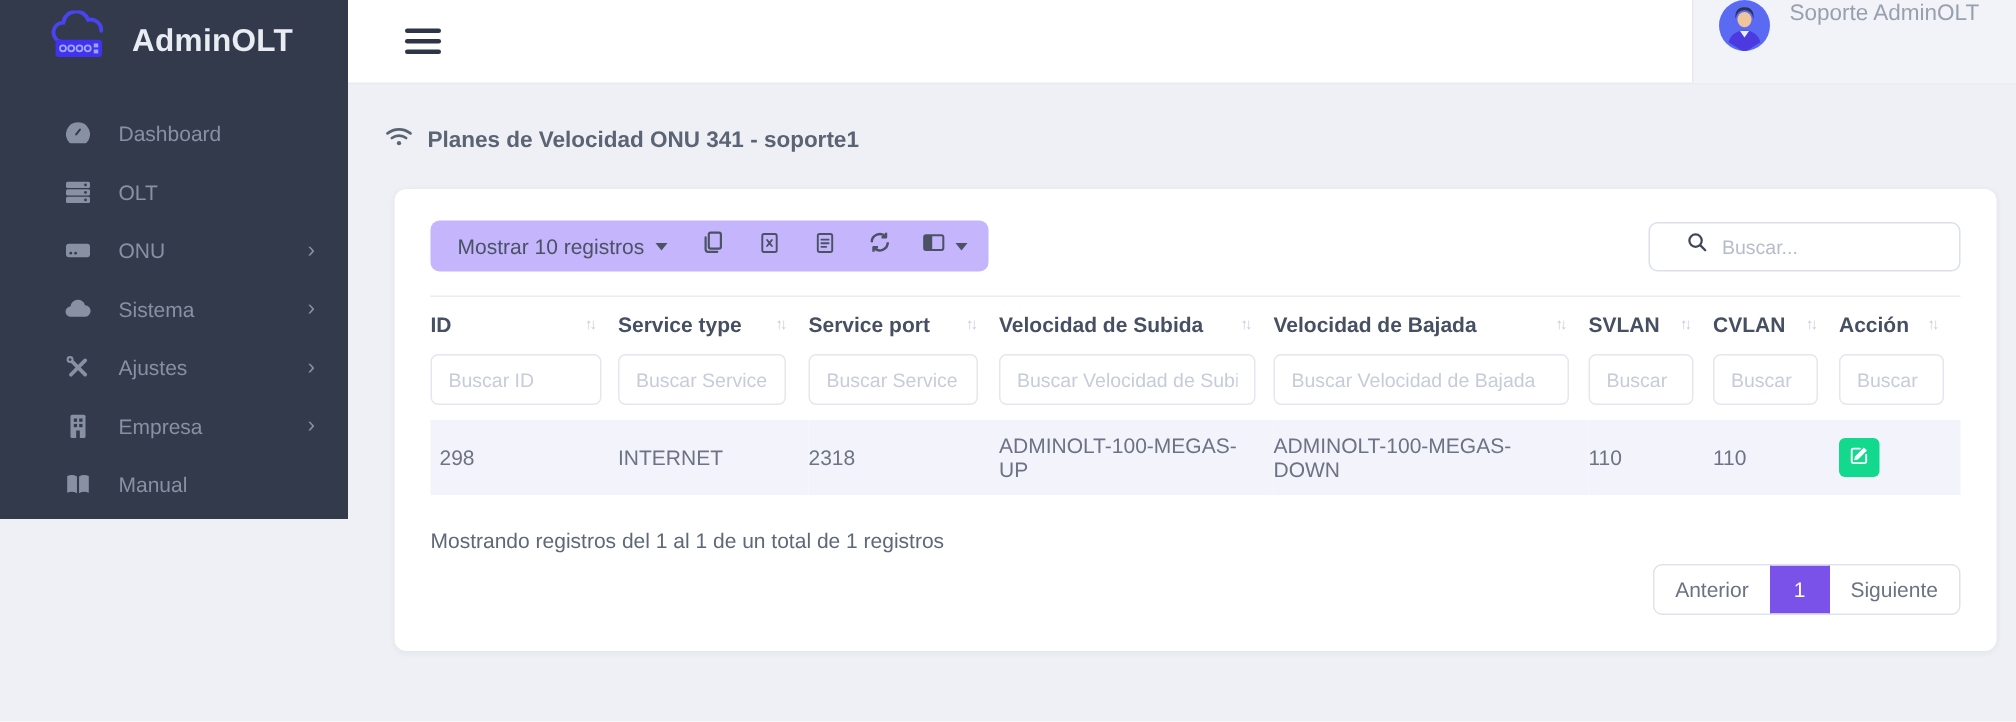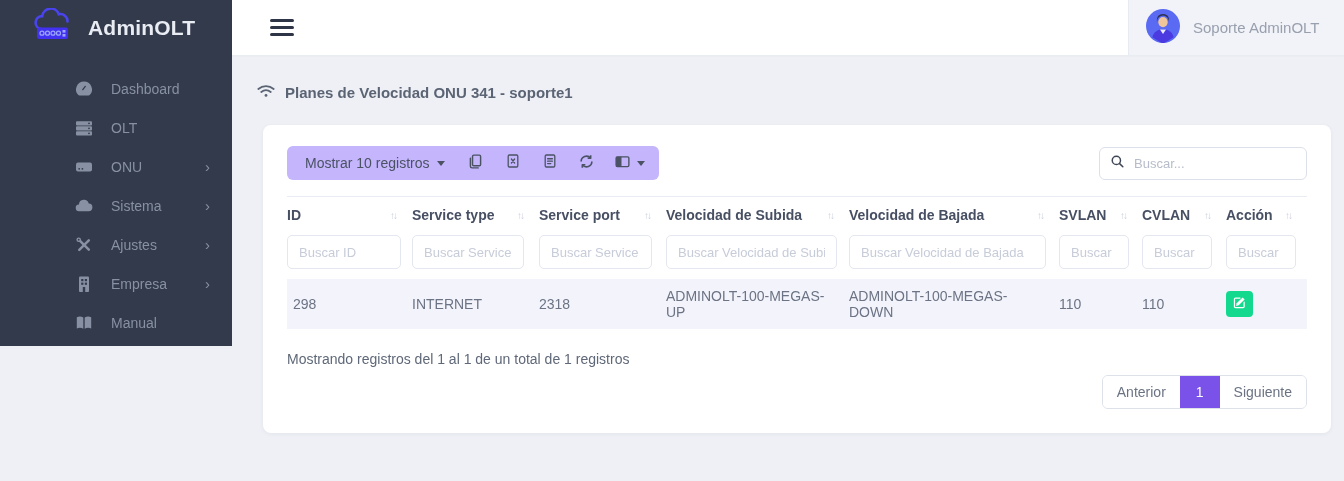--- a/index.html
+++ b/index.html
@@ -6,47 +6,47 @@
   html,body { width:1344px; height:481px; overflow:hidden; }
   body { font-family:"Liberation Sans","DejaVu Sans",sans-serif; background:#eef0f5; }
 
   .app { display:flex; width:1344px; height:346px; }
 
   
   .sidebar { width:232px; flex:none; background:#333a4b; color:#8791a3; }
   .brand { height:55px; display:flex; align-items:center; padding-left:28px; gap:8px; }
   .brand-name { color:#e9ecf3; font-size:21px; font-weight:bold; letter-spacing:.2px; }
   .nav { padding-top:14px; }
-  .nav-item { height:39px; display:flex; align-items:center; padding:0 22px 0 30px; font-size:14px; cursor:pointer;margin-left:44px; }
+  .nav-item { height:39px; display:flex; align-items:center; padding:0 22px 0 42px; font-size:14px; cursor:pointer; }
   .nav-item .nico { width:20px; height:20px; margin-right:17px; flex:none; color:#8791a3; }
   .nav-item .chev { margin-left:auto; font-size:15px; color:#8791a3; line-height:1; }
 
   
   .main { flex:1; display:flex; flex-direction:column; }
   .topbar { height:55px; background:#ffffff; display:flex; align-items:center; justify-content:space-between; flex:none; box-shadow:0 1px 2px rgba(60,70,100,.04); }
   .hamburger { margin-left:38px; width:24px; cursor:pointer; }
   .hamburger .bar { height:3.5px; background:#2e3547; border-radius:2px; margin:3.5px 0; }
-  .user-block { width:216px; height:55px; background:#f2f3f8; border-left:1px solid #e8eaf1; display:flex; align-items:center; gap:13px; padding-left:17px; cursor:pointer; }
+  .user-block { width:216px; height:55px; background:#f2f3f8; border-left:1px solid #e8eaf1; display:flex; gap:13px; padding-left:17px; cursor:pointer; }
   .user-name { color:#98a0ae; font-size:15px; }
 
   .content { flex:1; }
   .page-title { margin:26px 0 0 24px; display:flex; align-items:center; gap:9px; color:#5b6474; font-size:15px; font-weight:bold; }
   .page-title .wifi { color:#5b6474; }
 
   
   .card { background:#fff; border-radius:8px; margin:21px 13px 0 31px; padding:21px 24px 24px; box-shadow:0 1px 4px rgba(40,50,80,.06); }
 
   .toolbar { display:flex; align-items:center; justify-content:space-between; }
   .btn-strip { display:flex; align-items:center; background:#c4b5fd; border-radius:6px; height:34px; padding:0 6px; }
   .len-btn { display:flex; align-items:center; gap:8px; color:#4a5263; font-size:14px; padding:0 12px; height:34px; cursor:pointer; }
   .caret { width:0; height:0; border-left:4px solid transparent; border-right:4px solid transparent; border-top:5px solid #4a5263; }
   .tool-btn { width:37px; height:34px; display:flex; align-items:center; justify-content:center; color:#4a5263; cursor:pointer; }
   .tool-btn.cols { width:48px; gap:6px; }
 
-  .search-box { display:flex; align-items:center; width:208px; height:33px; border:1px solid #dbe0ea; border-radius:6px; background:#fff; padding:0 10px; gap:9px; }
+  .search-box { display:flex; align-items:center; width:208px; height:33px; border:1px solid #dbe0ea; border-radius:6px; background:#fff; padding:0 24px; gap:9px; }
   .search-box input { border:none; outline:none; font-size:13px; color:#6b7384; width:100%; font-family:inherit; background:transparent; }
   .search-box input::placeholder { color:#b6bcc9; }
 
   
   table { width:100%; border-collapse:collapse; table-layout:fixed; margin-top:16px; }
   thead tr.head-row { border-top:1px solid #e9ecf2; }
   th { text-align:left; font-size:14px; font-weight:bold; color:#474f63; padding:10px 0 8px; cursor:pointer; }
   .th-inner { display:flex; align-items:center; justify-content:space-between; padding-right:16px; }
   .sort { font-size:10px; color:#c9cee0; letter-spacing:-2px; font-weight:normal; }
   tr.filter-row td { padding:4px 0 10px; }

